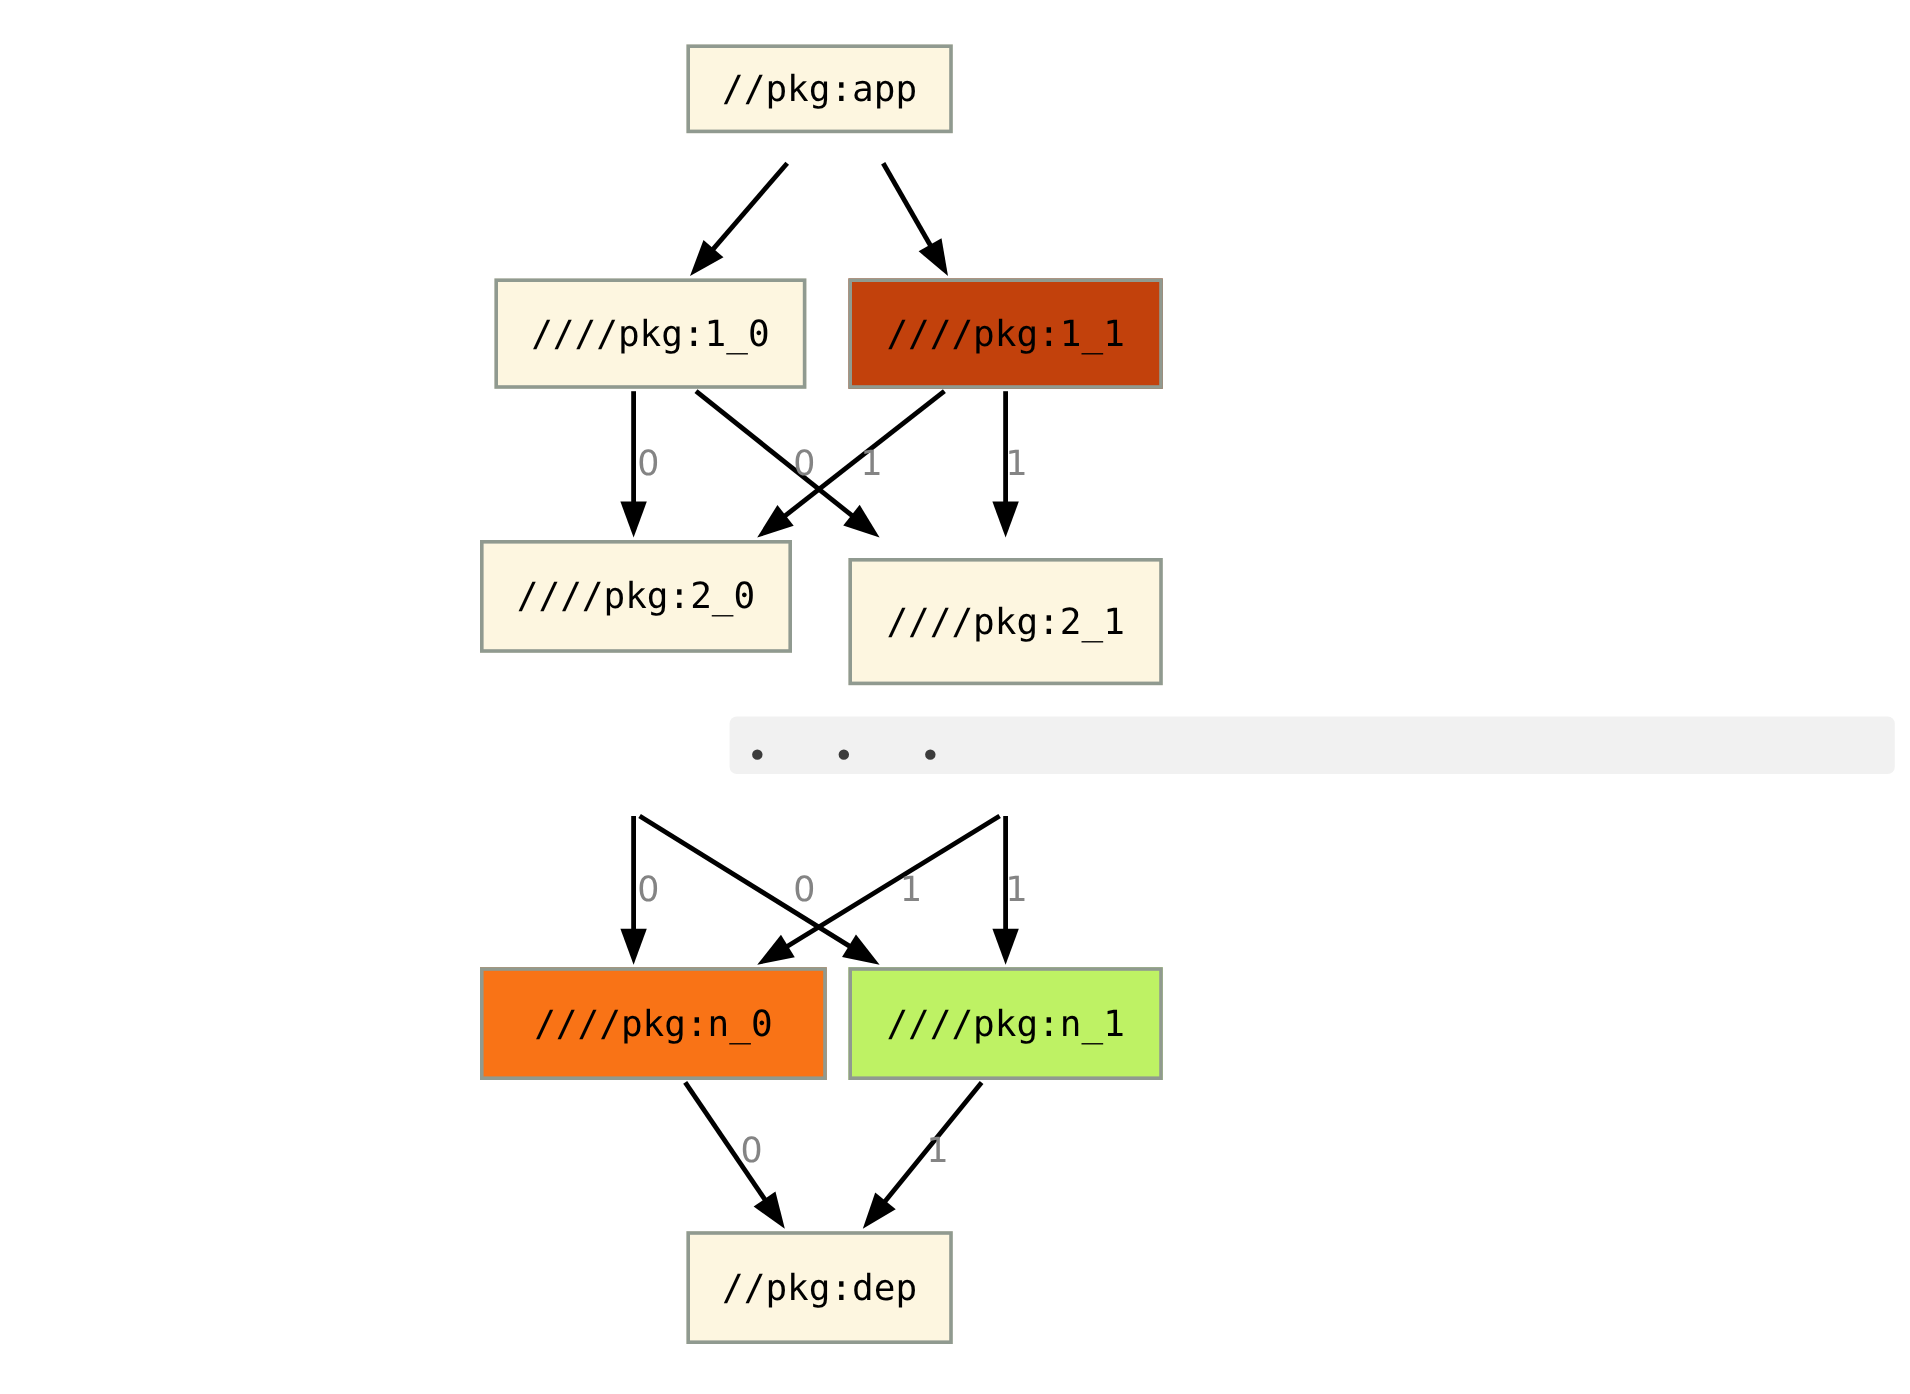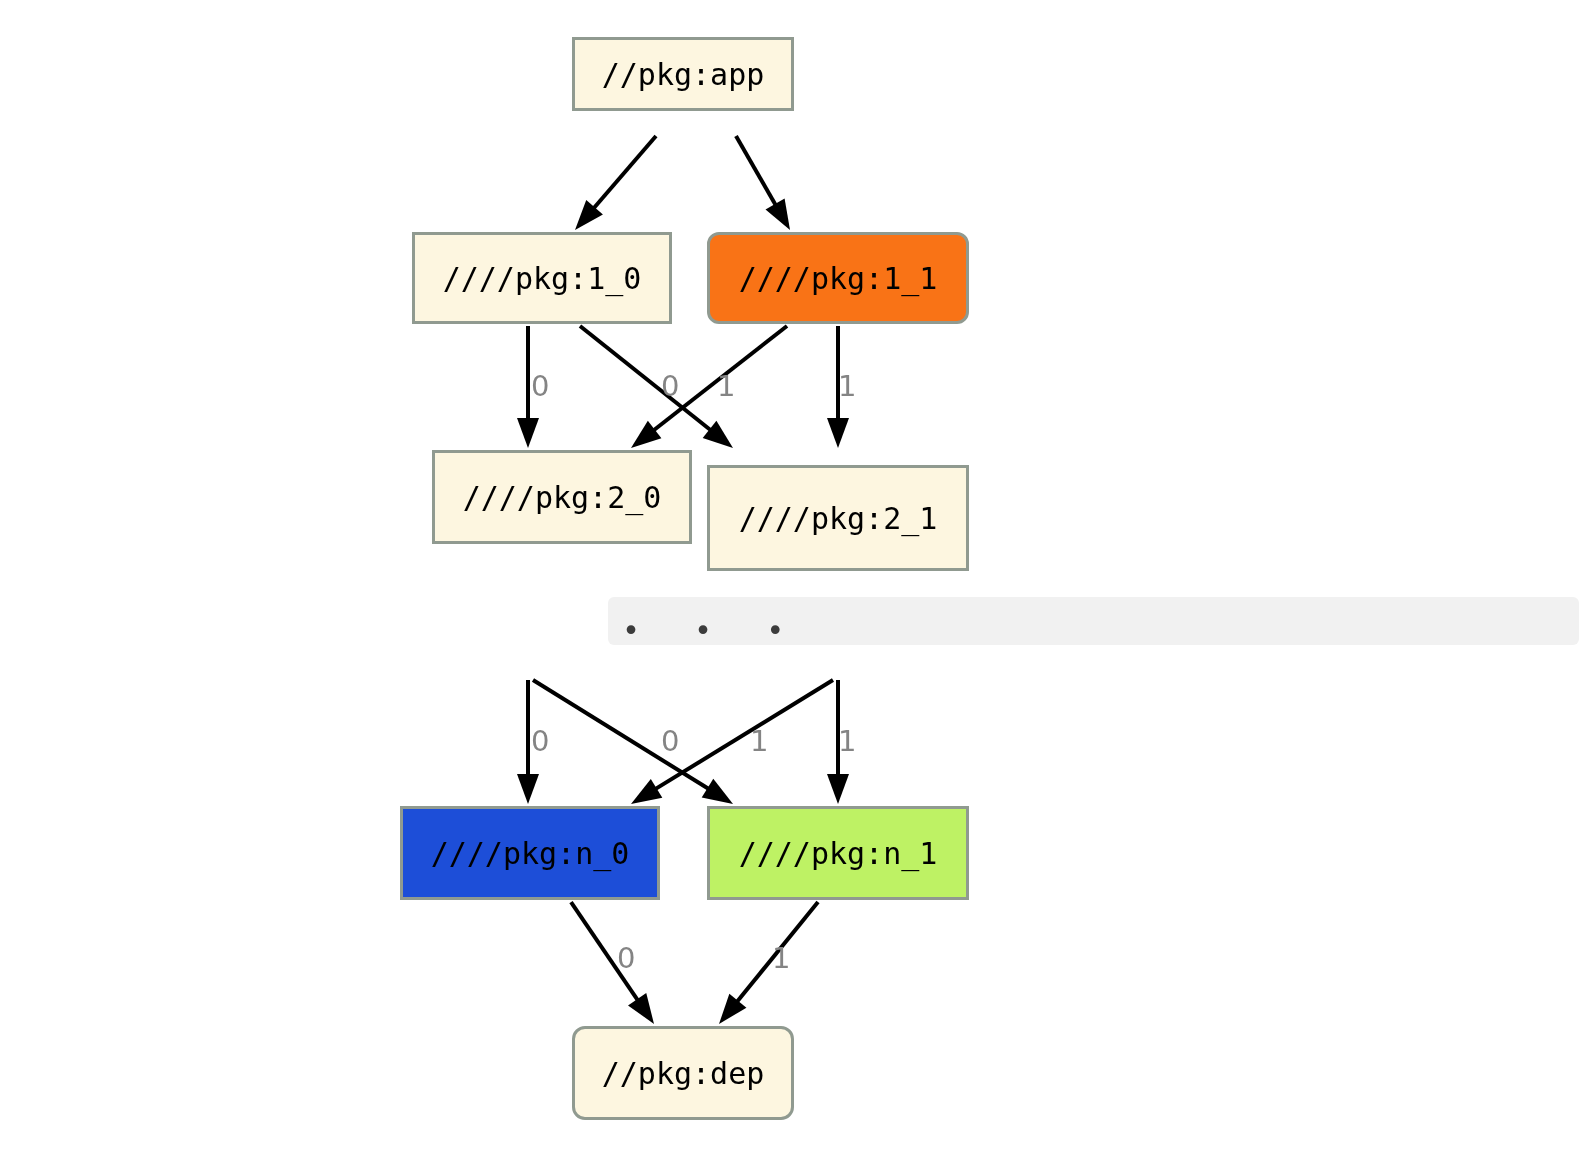--- a/index.html
+++ b/index.html
@@ -108,36 +108,36 @@
         <polygon points="719,1024 729.3618627336652,993.7736571731101 746.4449337270055,1007.6361492086895" class="edge-head" fill="#000000"></polygon>
       </g>
   </svg>
   <div id="nodes-group">
       <div class="node" style="left: 572px; top: 37px; width: 222px; height: 74px; background: rgb(253, 246, 224); border-color: rgb(144, 154, 144);">
         <span>//pkg:app</span>
       </div>
       <div class="node" style="left: 400px; top: 232px; width: 260px; height: 92px; background: rgb(253, 246, 224); border-color: rgb(144, 154, 144); margin-left: 12px;">
         <span>////pkg:1_0</span>
       </div>
-      <div class="node" style="left: 707px; top: 232px; width: 262px; height: 92px; background: #f97316; border-color: rgb(144, 154, 144); border-radius: 12px;">
+      <div class="node" style="left: 707px; top: 232px; width: 262px; height: 92px; background: #c2410c; border-color: rgb(144, 154, 144);">
         <span>////pkg:1_1</span>
       </div>
-      <div class="node" style="left: 400px; top: 450px; width: 260px; height: 94px; background: rgb(253, 246, 224); border-color: rgb(144, 154, 144); margin-left: 32px;">
+      <div class="node" style="left: 400px; top: 450px; width: 260px; height: 94px; background: rgb(253, 246, 224); border-color: rgb(144, 154, 144);">
         <span>////pkg:2_0</span>
       </div>
       <div class="node" style="left: 707px; top: 450px; width: 262px; height: 106px; background: rgb(253, 246, 224); border-color: rgb(144, 154, 144); margin-top: 15px;">
         <span>////pkg:2_1</span>
       </div>
-      <div class="node" style="left: 400px; top: 806px; width: 260px; height: 94px; background: #1d4ed8; border-color: rgb(144, 154, 144);">
+      <div class="node" style="left: 400px; top: 806px; width: 289px; height: 94px; background: #f97316; border-color: rgb(144, 154, 144);">
         <span>////pkg:n_0</span>
       </div>
       <div class="node" style="left: 707px; top: 806px; width: 262px; height: 94px; background: #bef264; border-color: rgb(144, 154, 144); align-items: center;">
         <span>////pkg:n_1</span>
       </div>
-      <div class="node" style="left: 572px; top: 1026px; width: 222px; height: 94px; background: rgb(253, 246, 224); border-color: rgb(144, 154, 144); border-radius: 13px;">
+      <div class="node" style="left: 572px; top: 1026px; width: 222px; height: 94px; background: rgb(253, 246, 224); border-color: rgb(144, 154, 144);">
         <span>//pkg:dep</span>
       </div>
     </div>
   <div id="labels-group">
       <div class="edge-label" style="left: 531px; top: 372px; color: rgb(132, 132, 132);">0</div>
       <div class="edge-label" style="left: 661px; top: 372px; color: rgb(132, 132, 132);">0</div>
       <div class="edge-label" style="left: 717px; top: 372px; color: rgb(132, 132, 132);">1</div>
       <div class="edge-label" style="left: 838px; top: 372px; color: rgb(132, 132, 132);">1</div>
       <div class="edge-label" style="left: 531px; top: 727px; color: rgb(132, 132, 132);">0</div>
       <div class="edge-label" style="left: 661px; top: 727px; color: rgb(132, 132, 132);">0</div>

